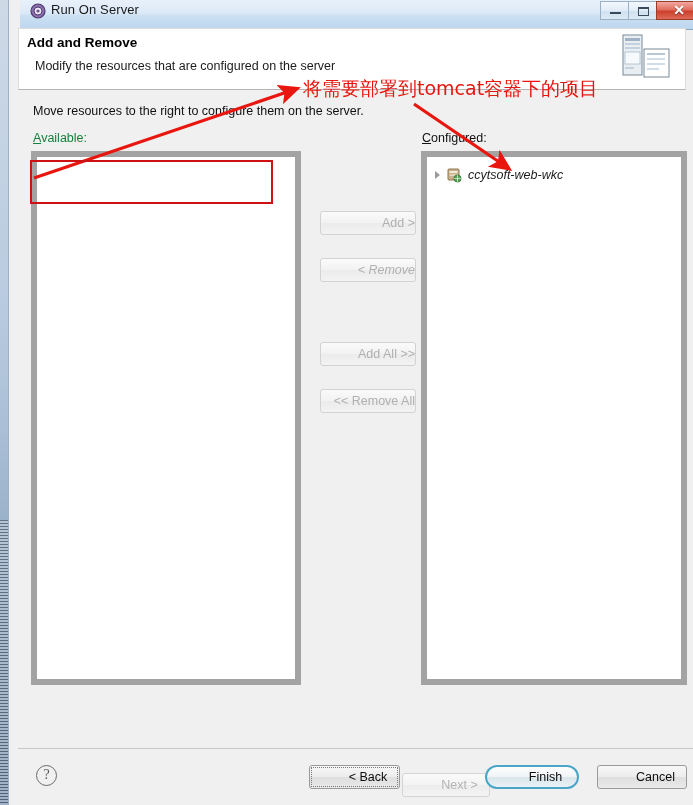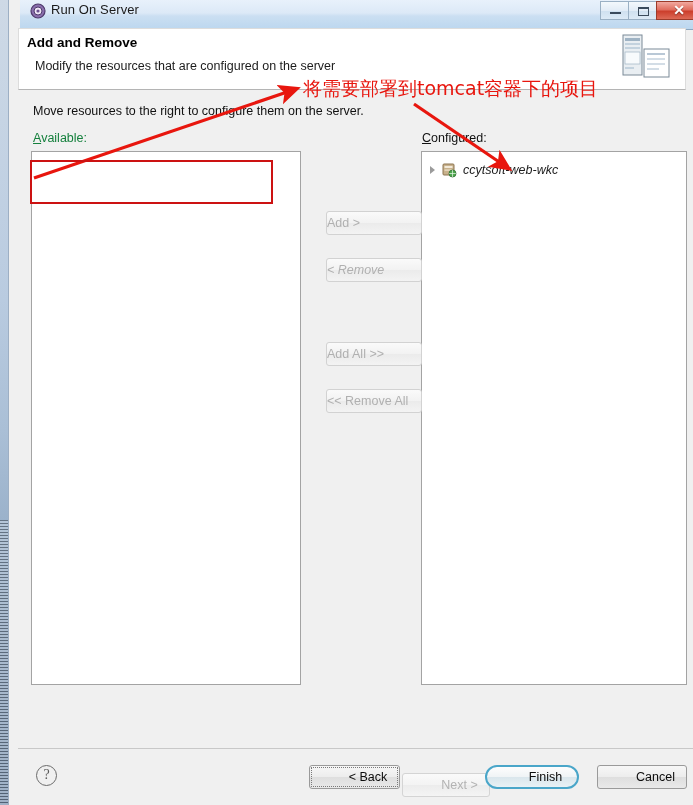--- a/index.html
+++ b/index.html
@@ -145,21 +145,21 @@
     font-size: 12.5px; color: #111;
   }
   .label-available u, .label-configured u { text-decoration: underline; }
 
   
   .listbox {
     position: absolute;
     top: 123px;
     height: 534px;
     background: #ffffff;
-    border: 1px solid #a3a3a3;
+    border: 6px solid #a3a3a3;
     box-sizing: border-box;
     overflow: hidden;
   }
   .listbox.available  { left: 13px;  width: 270px; }
   .listbox.configured { left: 403px; width: 266px; }
 
   .tree-row {
     position: relative;
     height: 20px;
     margin-top: 8px;
@@ -181,24 +181,23 @@
   .midbtn {
     position: absolute;
     left: 302px;
     width: 96px; height: 24px;
     font-size: 12.5px;
     color: #b0b0b0;
     background: linear-gradient(to bottom, #fafafa 0%, #f2f2f2 50%, #ebebeb 51%, #f3f3f3 100%);
     border: 1px solid #d2d2d2;
     border-radius: 3px;
     box-sizing: border-box;
-    text-align: left;
+    text-align: right;
     line-height: 22px;
     white-space: nowrap;
-    margin-left: 6px;
   }
   .midbtn.add      { top: 183px; }
   .midbtn.remove   { top: 230px; font-style: italic; }
   .midbtn.addall   { top: 314px; }
   .midbtn.removeall{ top: 361px; }
 
   
   .footer-sep {
     position: absolute;
     left: 9px; top: 748px;

